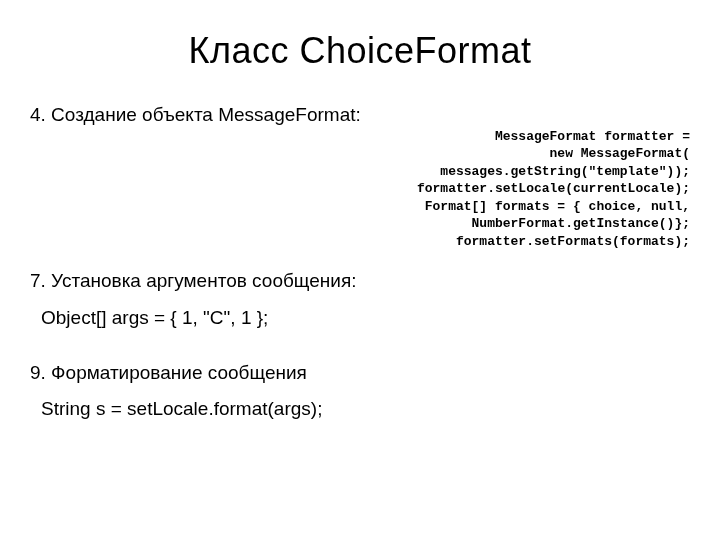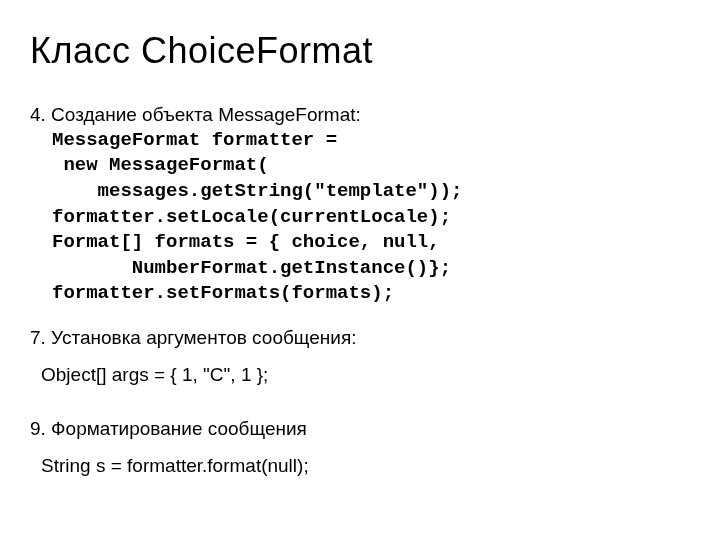--- a/index.html
+++ b/index.html
@@ -17,41 +17,42 @@
       overflow: hidden;
     }
     .slide {
       width: 100%;
       height: 100%;
       padding: 20px 30px 20px 30px;
     }
     .title {
       font-size: 36px;
       font-weight: normal;
-      text-align: left;
+      text-align: center;
       margin-top: 10px;
       margin-bottom: 30px;
       letter-spacing: 0.5px;
     }
     .content {
       font-size: 19px;
       line-height: 1.35;
     }
     .section-header {
       font-family: Arial, Helvetica, sans-serif;
       font-weight: normal;
       margin-bottom: 0;
     }
     .code-block {
       font-family: "Courier New", Courier, monospace;
       font-weight: bold;
       white-space: pre;
       margin-left: 22px;
-      font-size: 19px;
+      font-size: 13px;
       line-height: 1.35;
+      text-align: right;
     }
     .plain-line {
       font-family: Arial, Helvetica, sans-serif;
       font-weight: normal;
       margin: 11px;
     }
     .spacer {
       height: 18px;
     }
   </style>
@@ -73,16 +74,16 @@
 formatter.setFormats(formats);</div>
 
     <div class="spacer"></div>
 
     <div class="section-header">7. Установка аргументов сообщения:</div>
     <div class="plain-line">Object[] args = { 1, "C", 1 };</div>
 
     <div class="spacer"></div>
 
     <div class="section-header">9. Форматирование сообщения</div>
-    <div class="plain-line">String s = formatter.format(null);</div>
+    <div class="plain-line">String s = setLocale.format(args);</div>
 
   </div>
 </div>
 
 </body></html>

